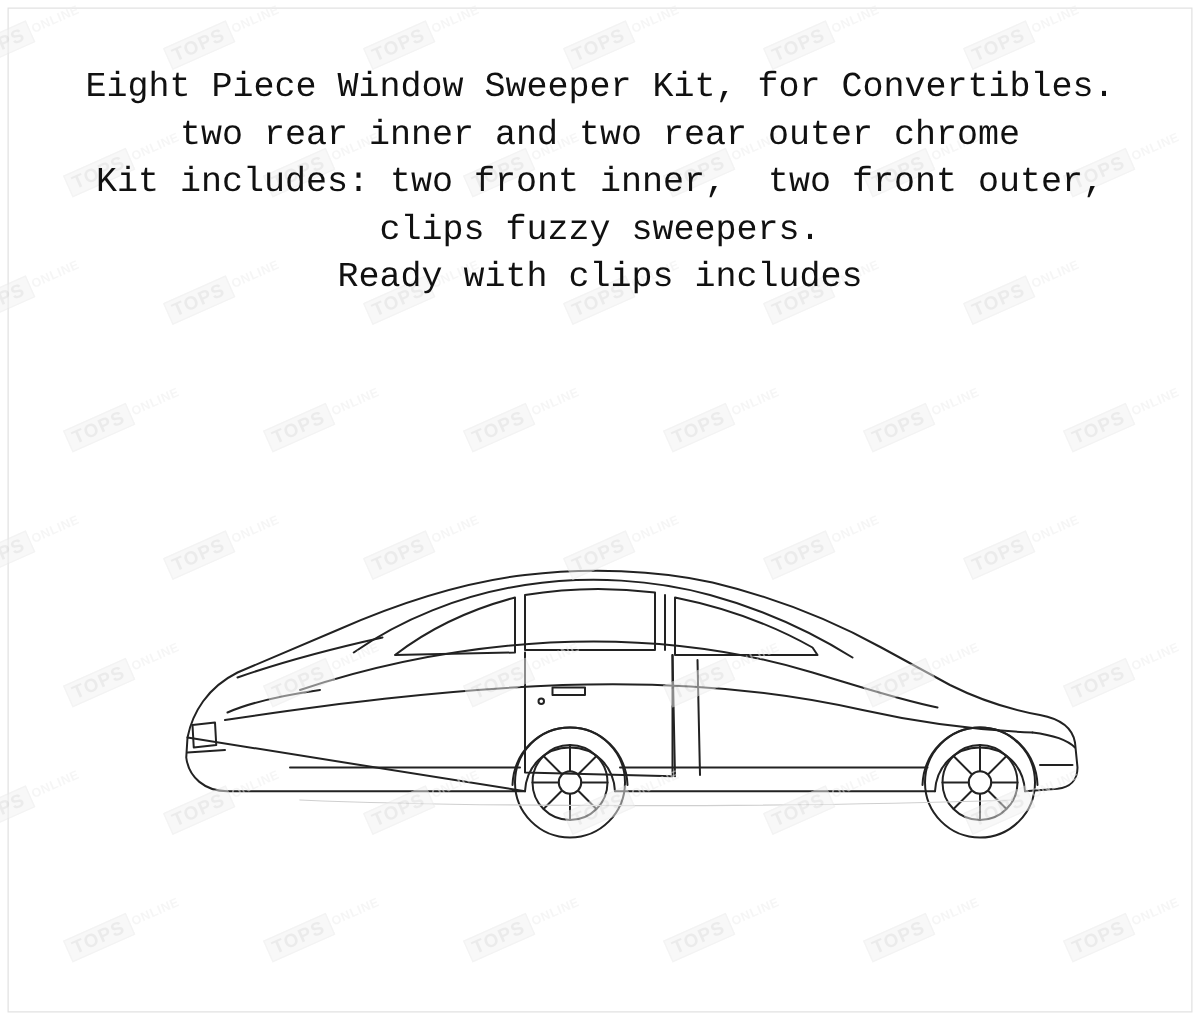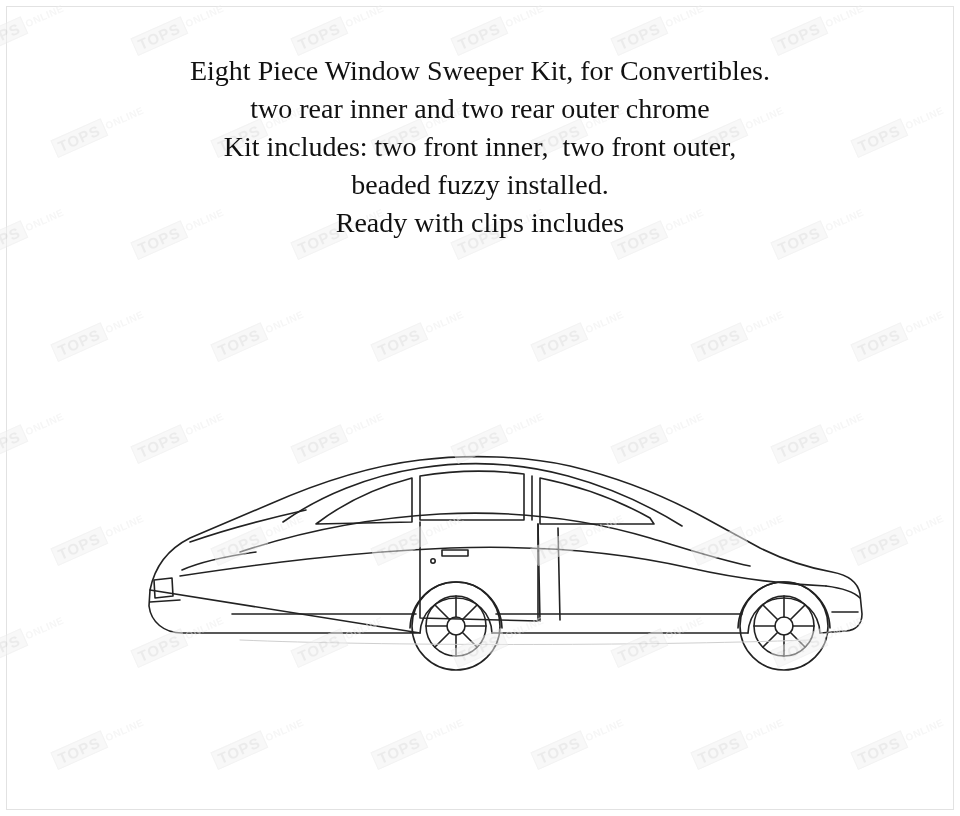--- a/index.html
+++ b/index.html
@@ -79,21 +79,21 @@
     top: 52px;
     width: 960px;
     text-align: center;
     z-index: 3;
   }
   #headline .line {
     display: block;
     color: #111111;
     font-size: 28px;
     line-height: 38px;
-    font-family: Liberation Serif, serif;
+    font-family: Liberation Mono, monospace;
     white-space: pre;
   }
 
   
   #car-illustration {
     position: absolute;
     left: 120px;
     top: 400px;
     width: 760px;
     height: 300px;
@@ -304,21 +304,21 @@
       <div class="watermark-mark" style="left: 850px; top: 732px;">
         <span class="wm-tops">TOPS</span>
         <span class="wm-online">ONLINE</span>
       </div>
     </div>
 
   <div id="headline">
     <span class="line">Eight Piece Window Sweeper Kit, for Convertibles.</span>
     <span class="line">two rear inner and two rear outer chrome</span>
     <span class="line">Kit includes: two front inner,  two front outer,</span>
-    <span class="line">beaded fuzzy installed.</span>
+    <span class="line">clips fuzzy sweepers.</span>
     <span class="line">Ready with clips includes</span>
   </div>
 
   <div id="car-illustration">
     <svg viewBox="0 0 760 300" xmlns="http://www.w3.org/2000/svg" fill="none" stroke="#222222" stroke-width="1.6" stroke-linejoin="round" stroke-linecap="round">
 
       <path d="M30 190
                C 34 170, 46 150, 70 138
                L 150 104
                C 200 82, 250 66, 300 60

